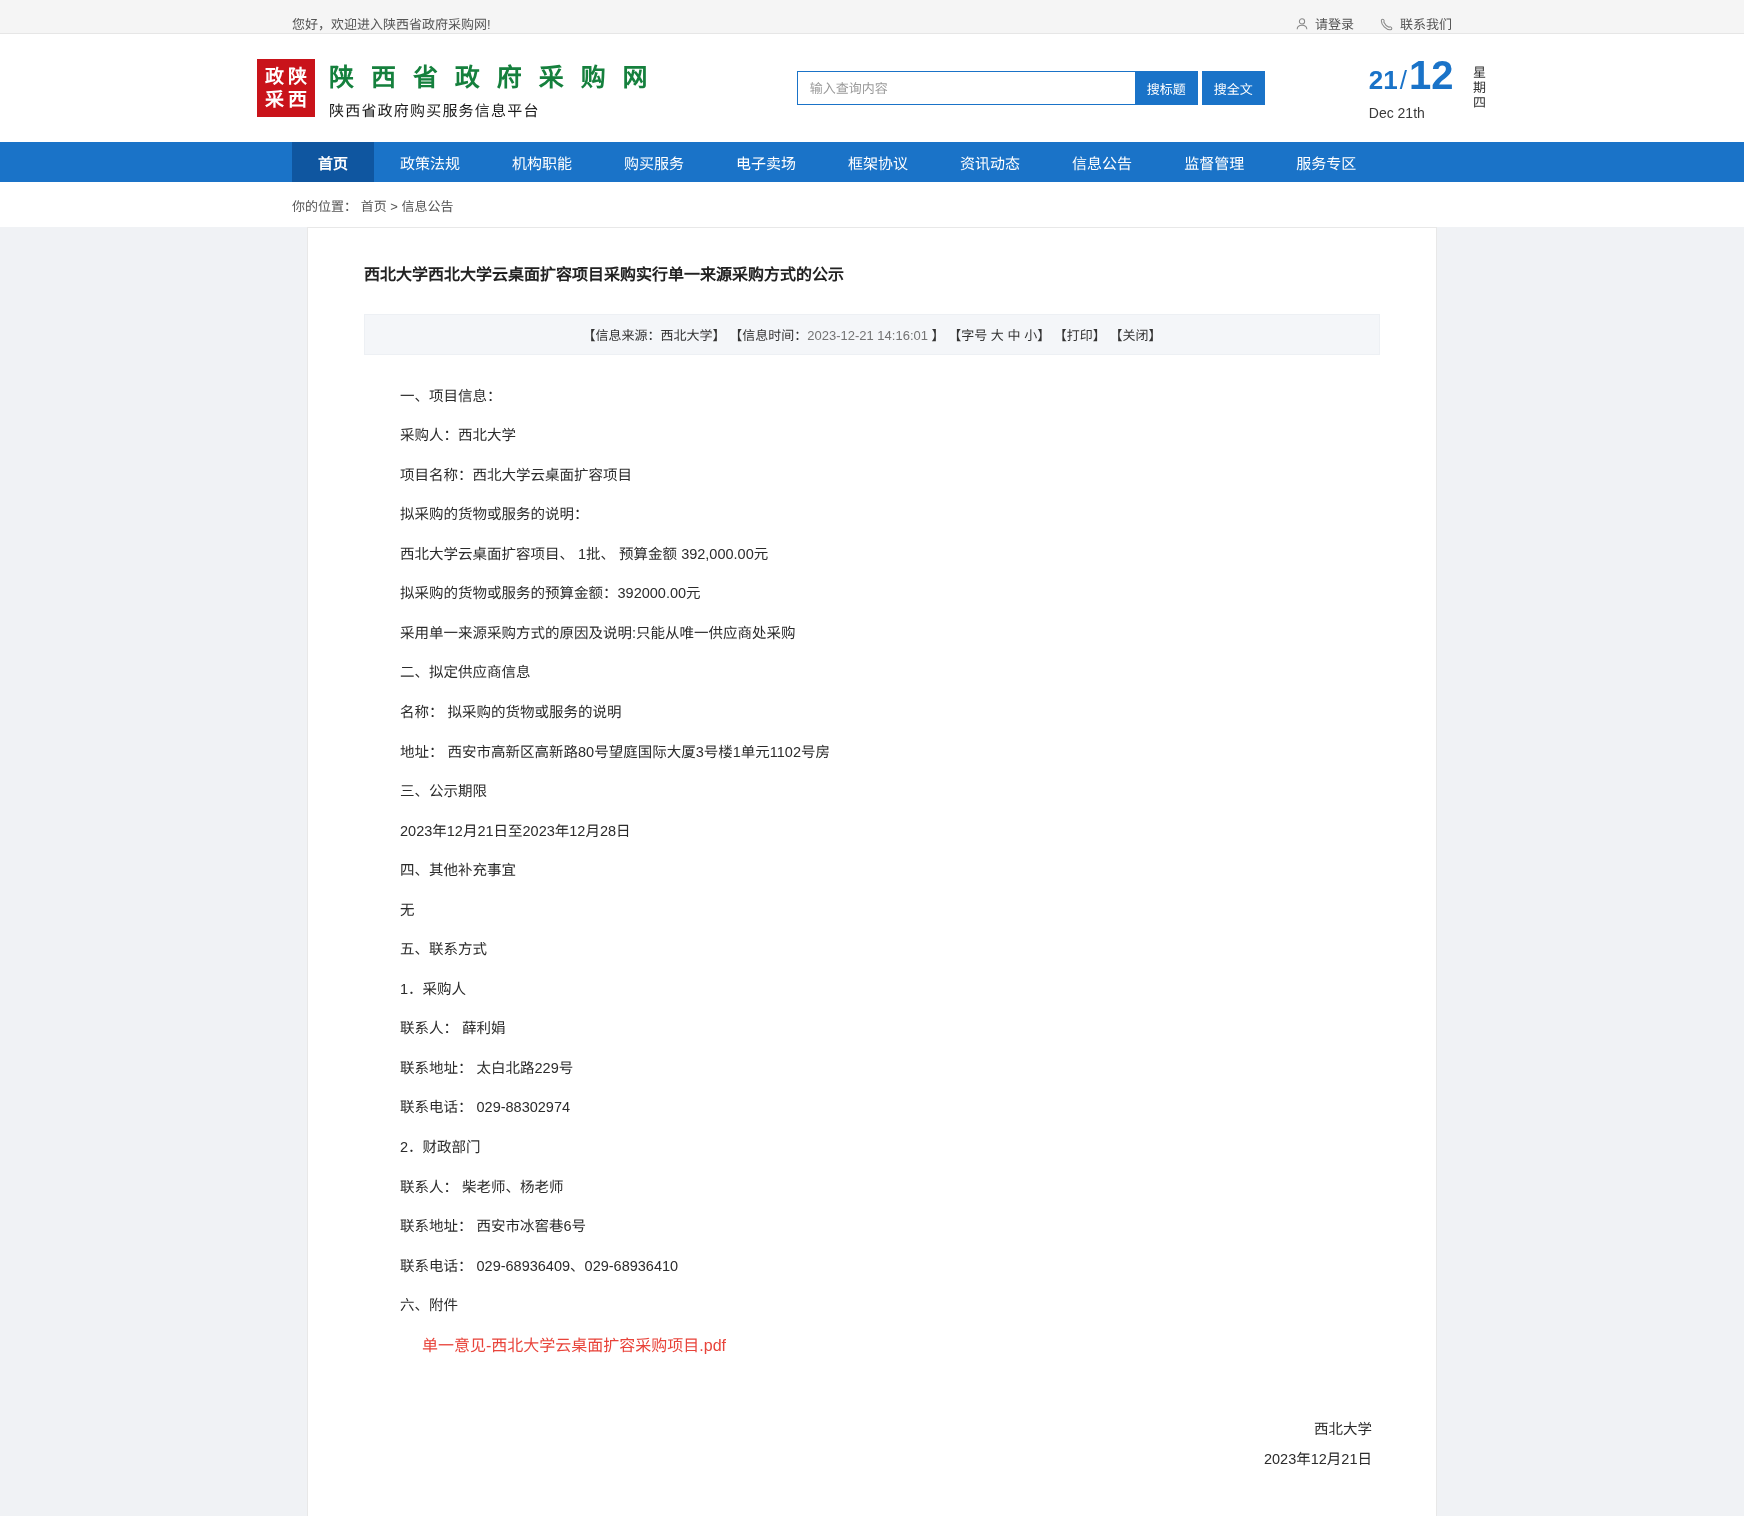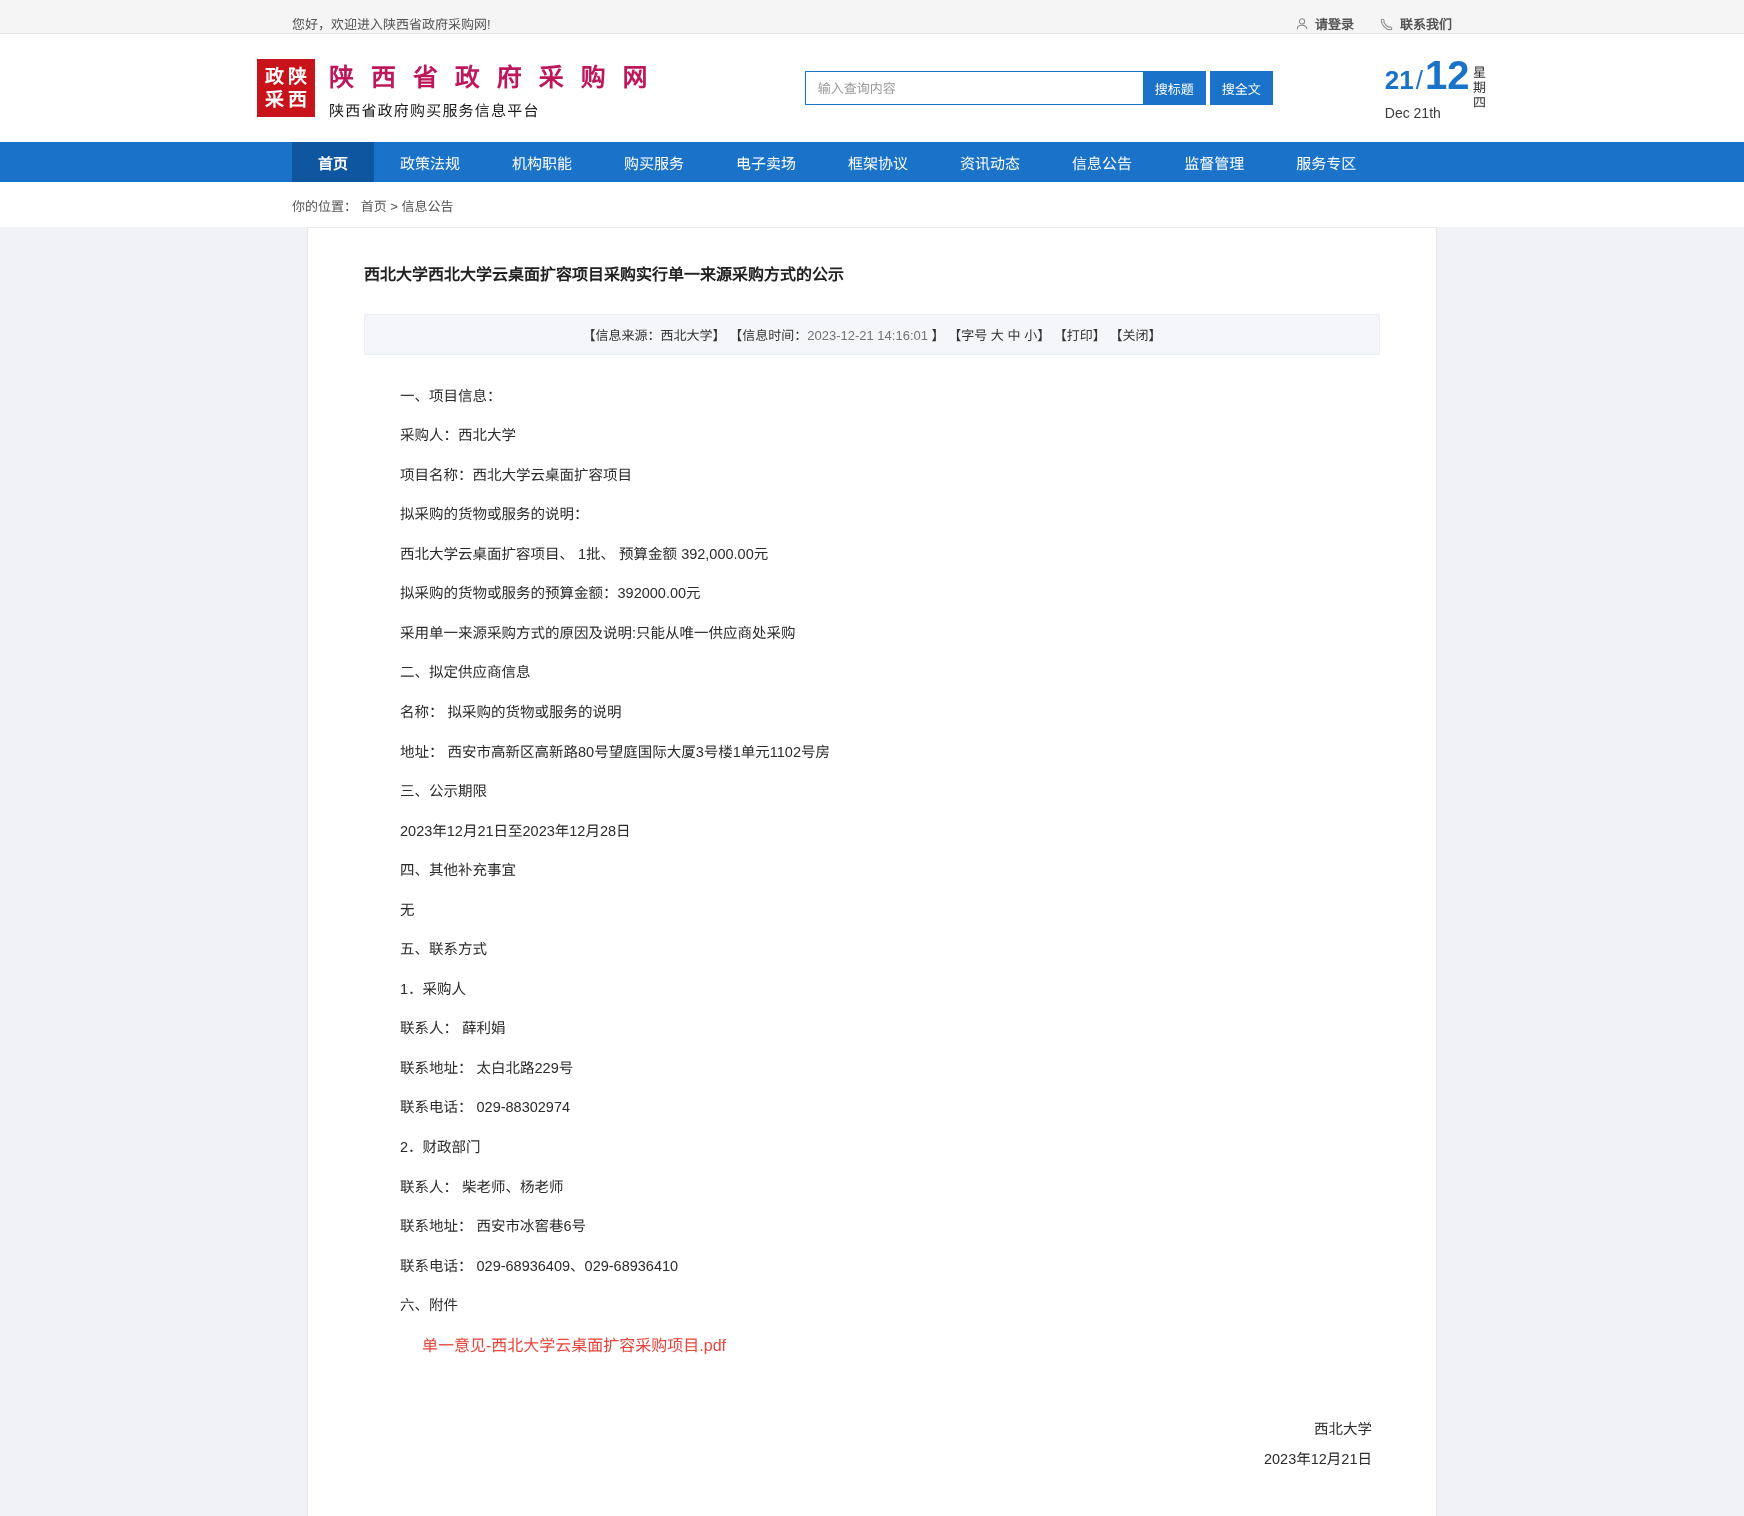--- a/index.html
+++ b/index.html
@@ -21,21 +21,21 @@
     font-size: 13px;
     color: #555;
   }
   .topbar-inner {
     width: 1160px;
     margin: 0 auto;
     display: flex;
     align-items: center;
     justify-content: space-between;
   }
-  .topbar-right { display: flex; align-items: center; gap: 26px; font-weight: bold; }
+  .topbar-right { display: flex; align-items: center; gap: 26px; }
   .topbar-link { display: flex; align-items: center; gap: 6px; color: #555; cursor: pointer; }
   .mini-icon { width: 14px; height: 14px; display: inline-block; }
 
   
   .header {
     height: 108px;
     background: #ffffff;
     display: flex;
     align-items: center;
   }
@@ -59,21 +59,21 @@
     font-weight: bold;
     line-height: 1;
     padding: 4px;
     border: 2px solid #c9131a;
   }
   .brand-mark span { display: block; }
   .brand-text .line1 {
     font-size: 25px;
     font-weight: bold;
     letter-spacing: 5px;
-    color: #be185d;
+    color: #15803d;
   }
   .brand-text .line2 {
     font-size: 15px;
     letter-spacing: 1.2px;
     color: #1a1a1a;
     margin-top: 6px;
   }
 
   .searchbox { display: flex; align-items: center; margin-left: 40px; border-radius: 13px; }
   .searchbox input {
@@ -97,21 +97,21 @@
     border: 1px solid #1a73c8;
     cursor: pointer;
     display: flex;
     align-items: center;
   }
   .search-btn + .search-btn { margin-left: 4px; }
 
   .datebox {
     display: flex;
     align-items: center;
-    gap: 0;
+    gap: 16px;
     color: #1a73c8;
   }
   .datebox .numbers {
     font-size: 36px;
     font-weight: bold;
     line-height: 1;
     display: flex;
     align-items: baseline;
   }
   .datebox .numbers .d { font-size: 26px; }

